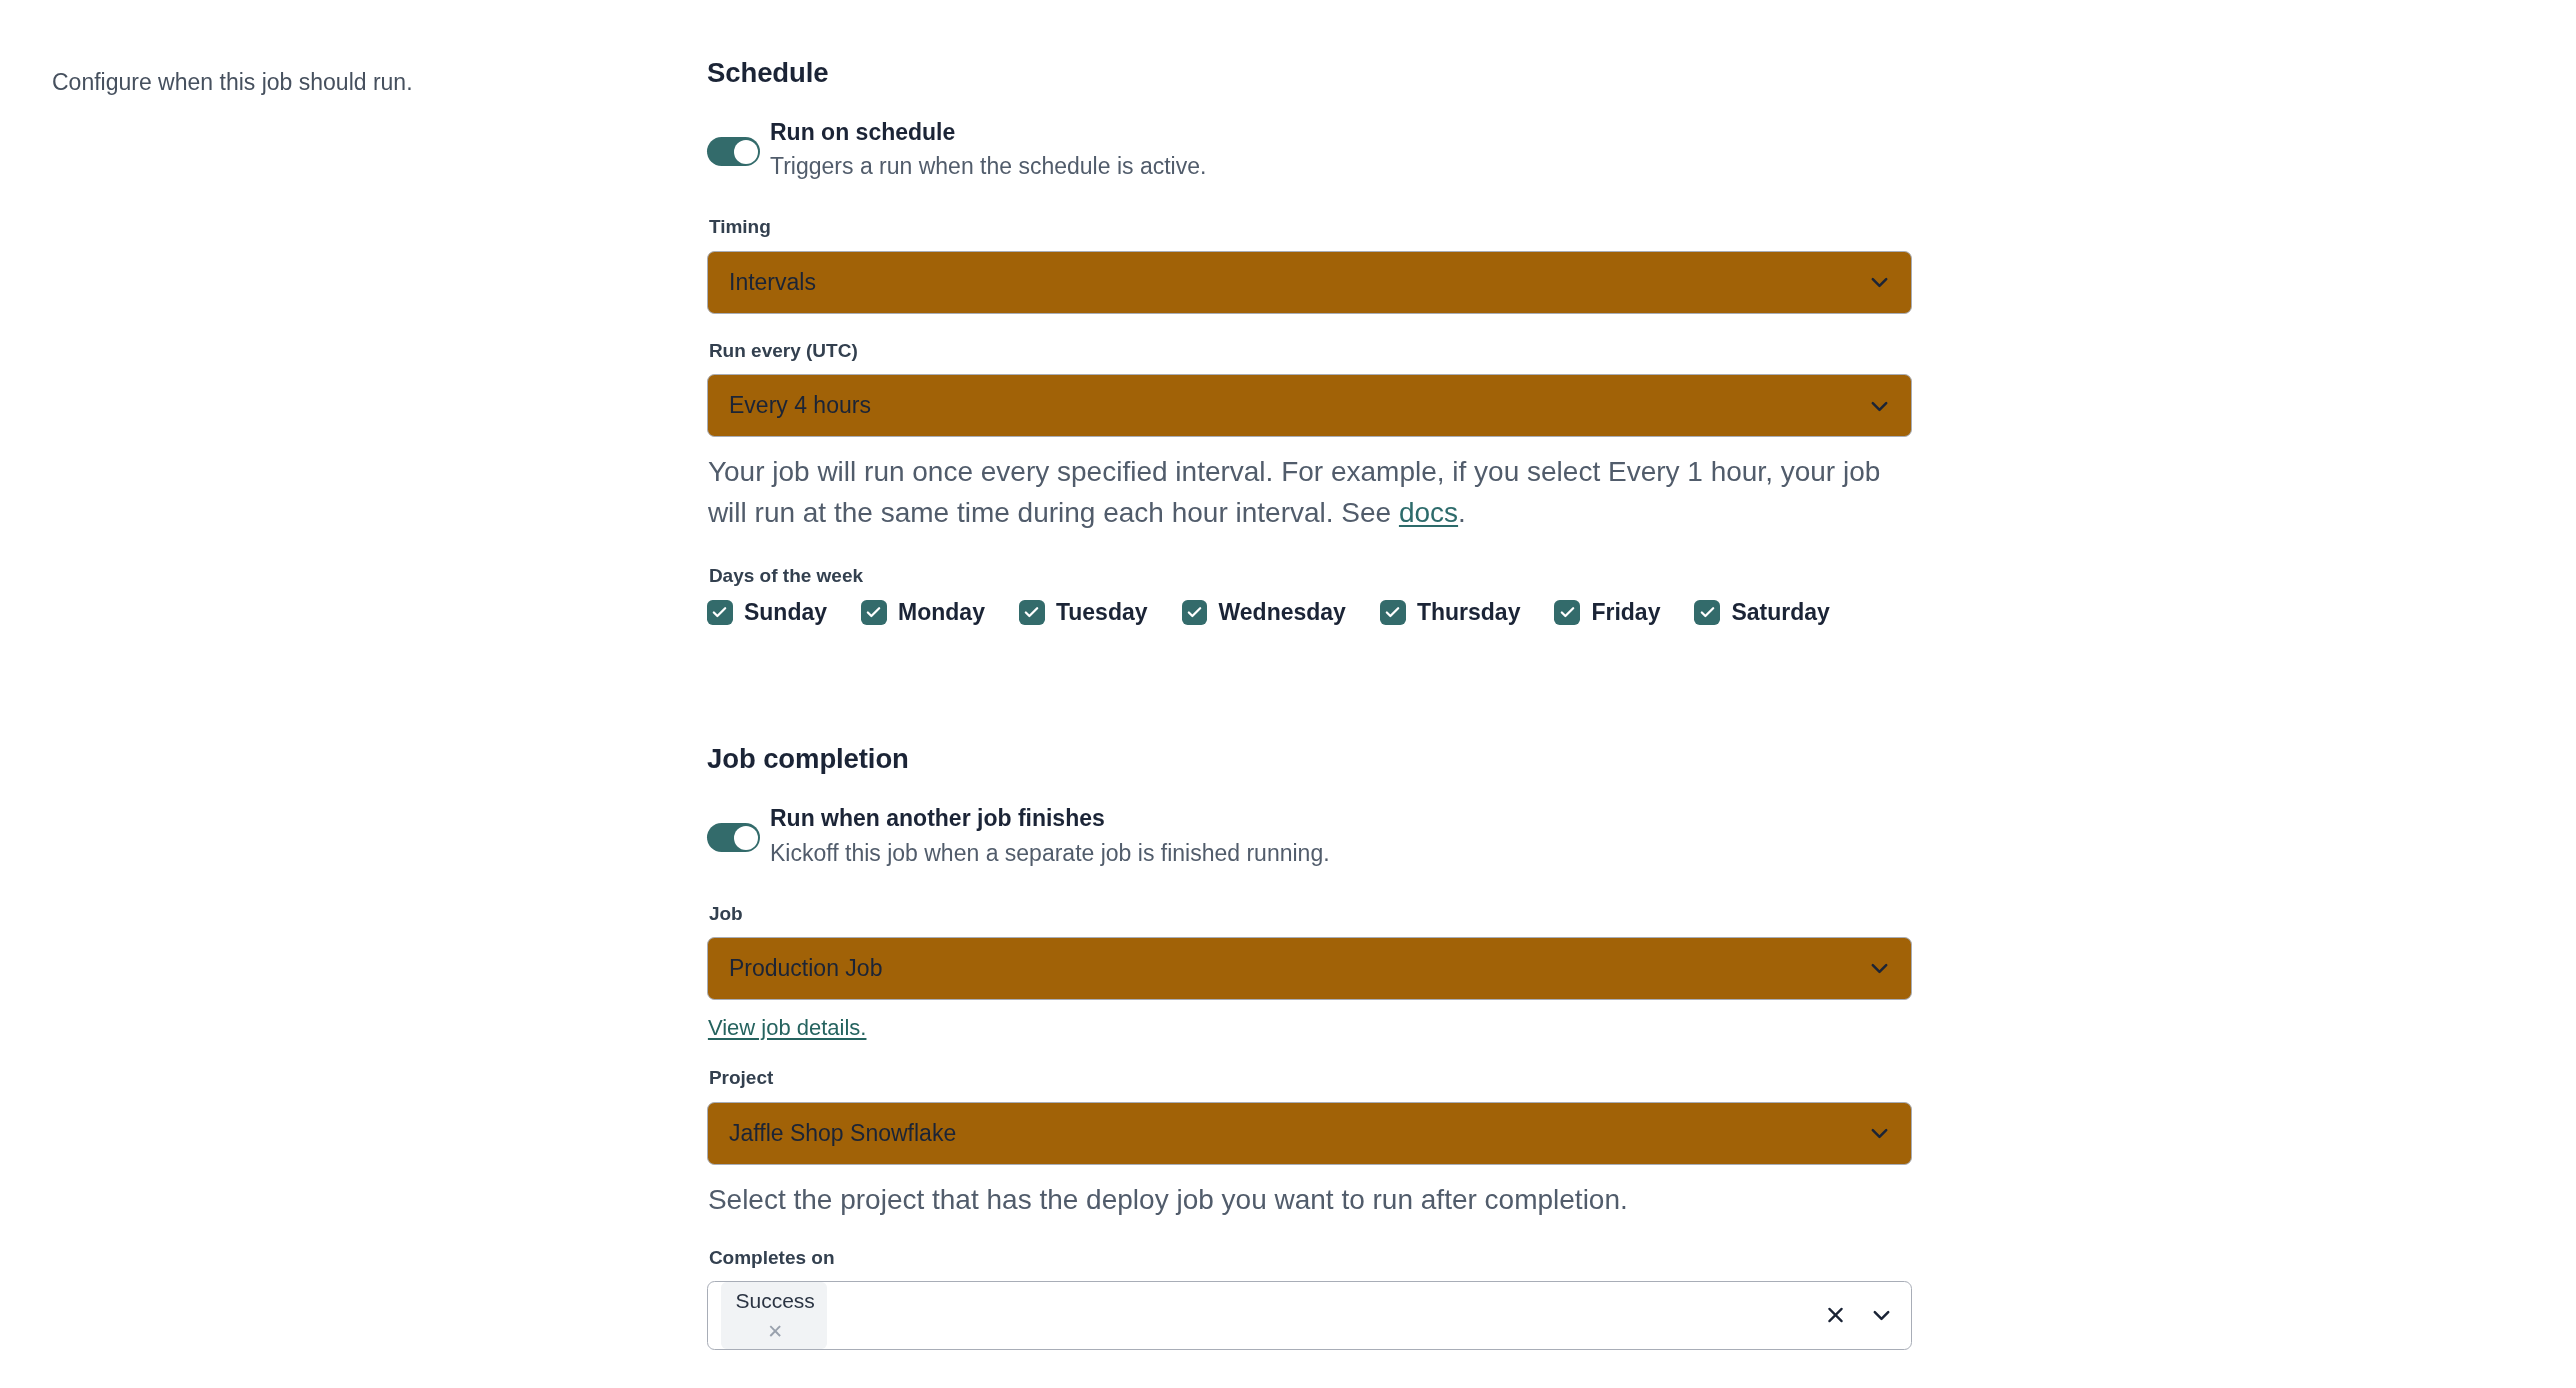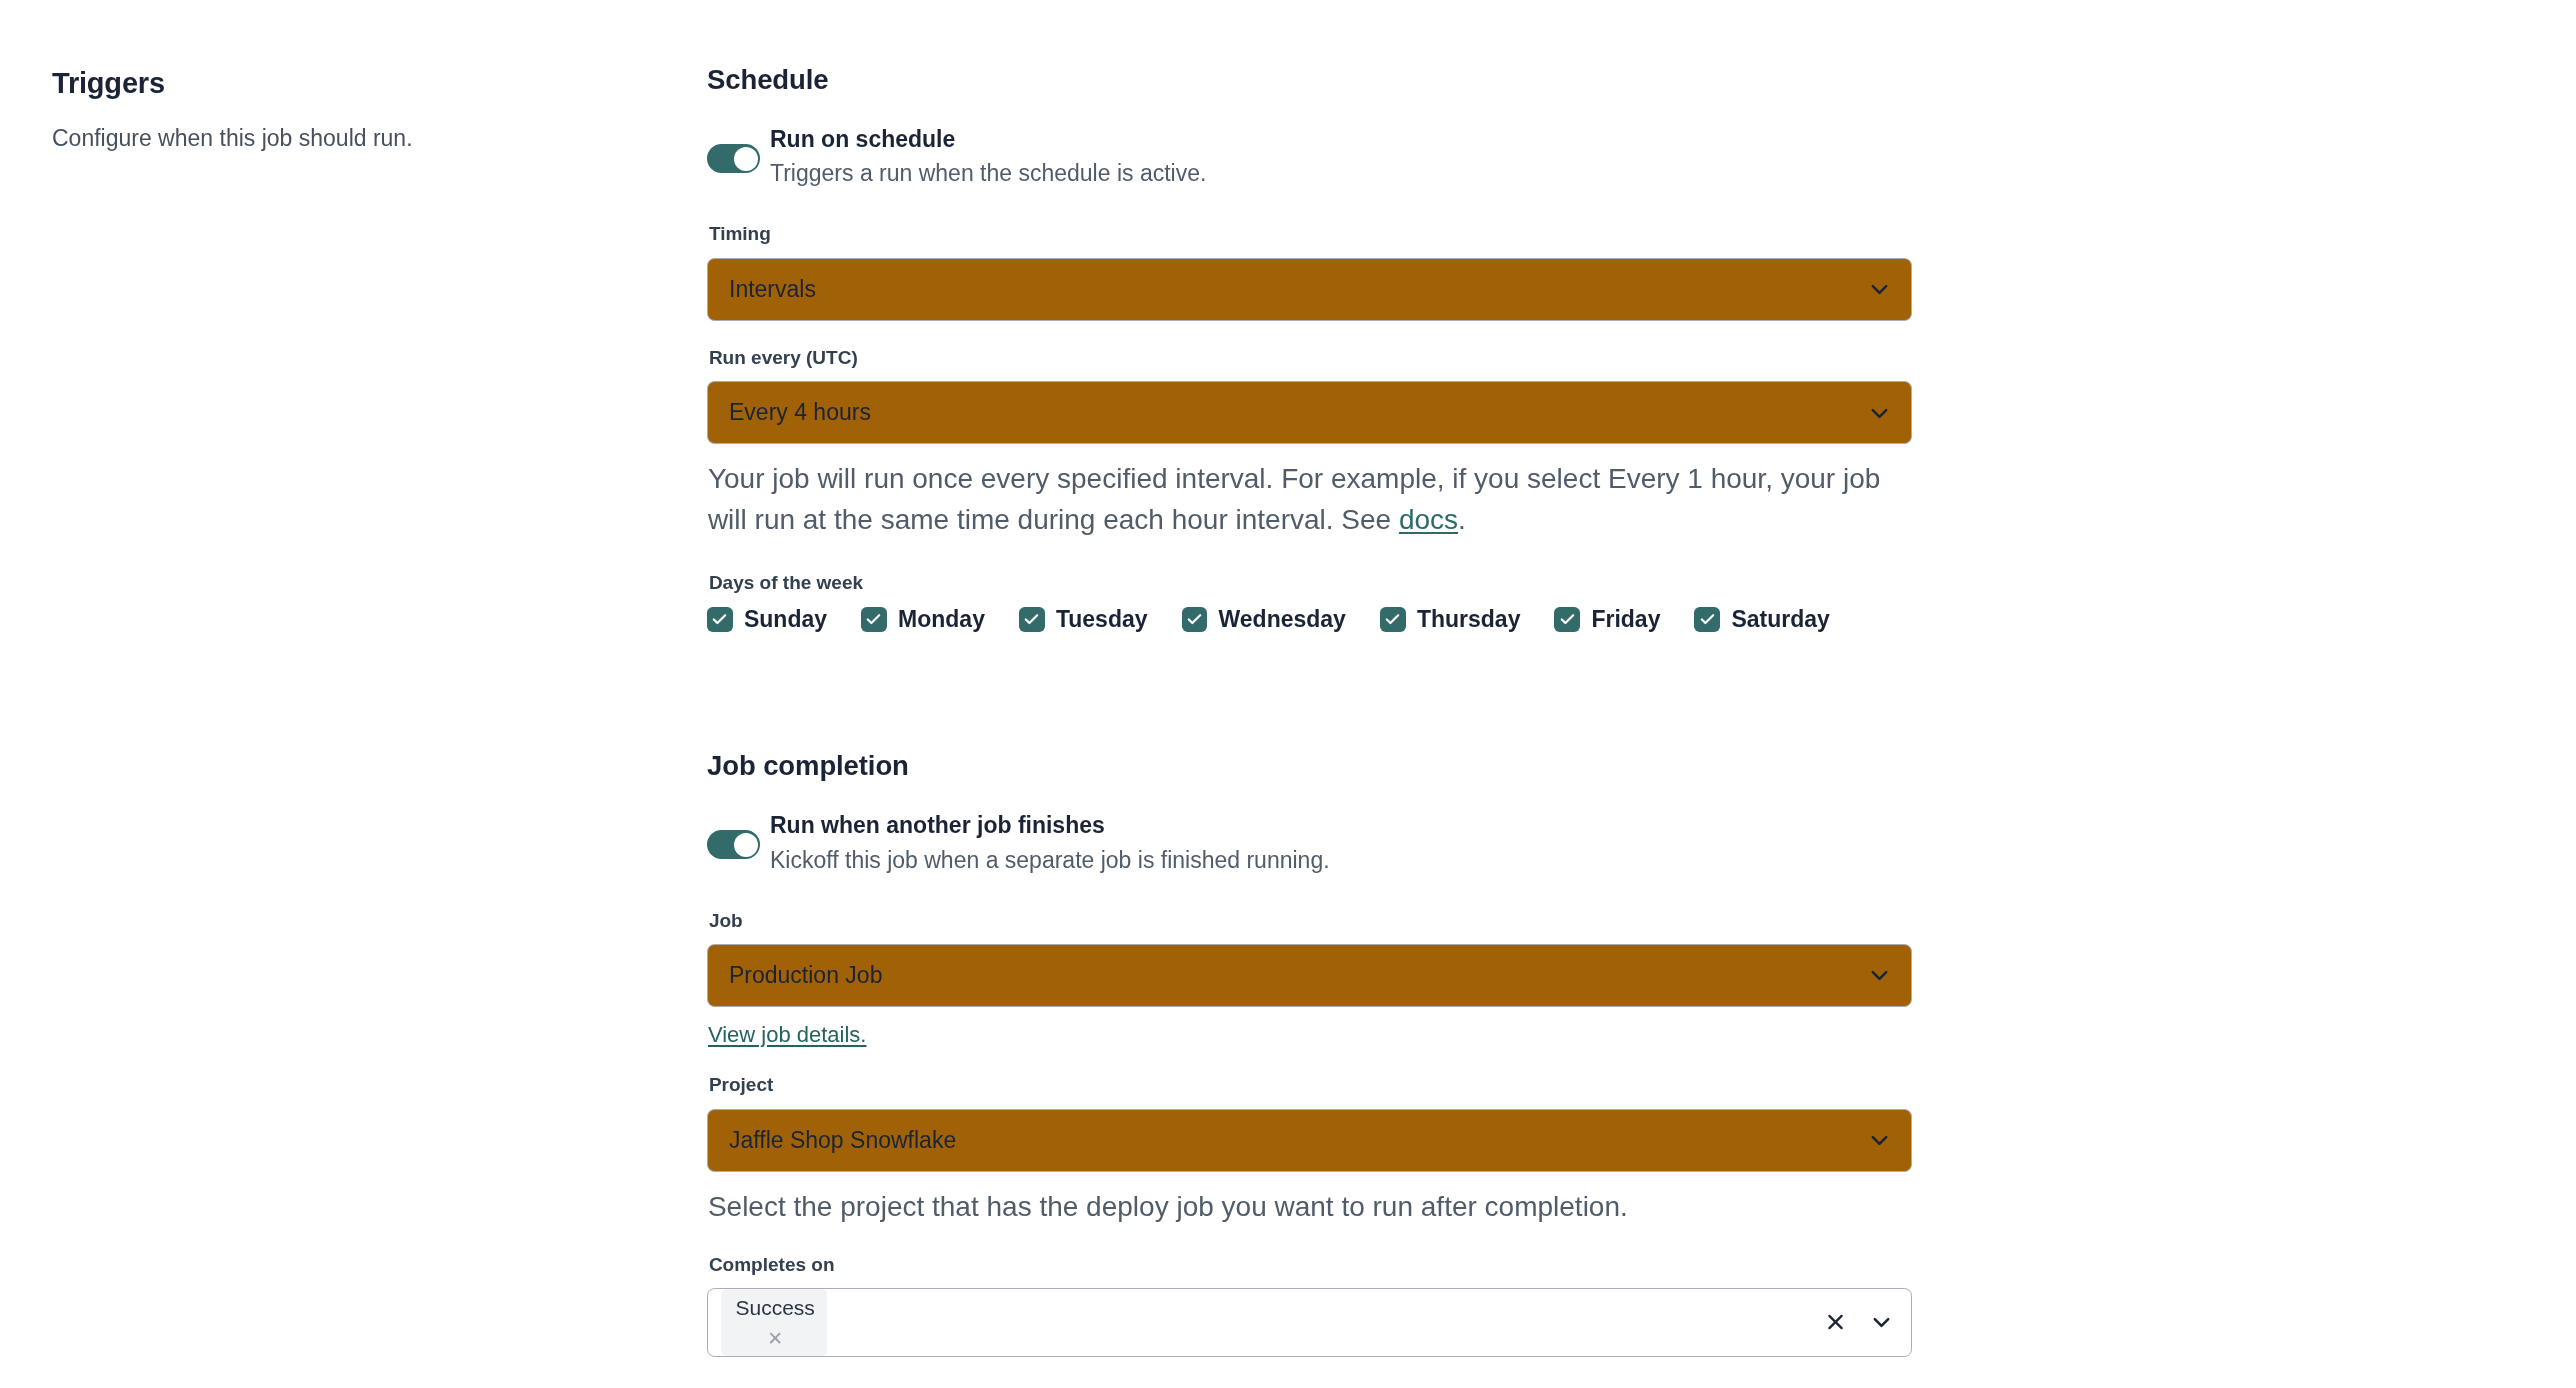--- a/index.html
+++ b/index.html
@@ -44,21 +44,21 @@
     font-weight: 400;
     color: #46505e;
     margin: 0;
     line-height: 1.4;
   }
 
   
   .form-col {
     position: absolute;
     left: 707px;
-    top: 63px;
+    top: 56px;
     width: 1205px;
   }
 
   .group-heading {
     font-size: 27.5px;
     font-weight: 700;
     color: #1b2436;
     margin: 0 0 29px 0;
     line-height: 1.2;
     letter-spacing: -0.1px;
@@ -261,21 +261,20 @@
     justify-content: center;
     cursor: pointer;
   }
 </style>
 </head>
 <body>
 
 <div class="page">
 
   <div class="left-col">
-    <h1 class="section-title">Triggers</h1>
     <p class="section-subtitle">Configure when this job should run.</p>
   </div>
 
   <div class="form-col">
 
     <div class="block-schedule">
       <h2 class="group-heading">Schedule</h2>
 
       <div class="toggle-row">
         <div class="toggle">

